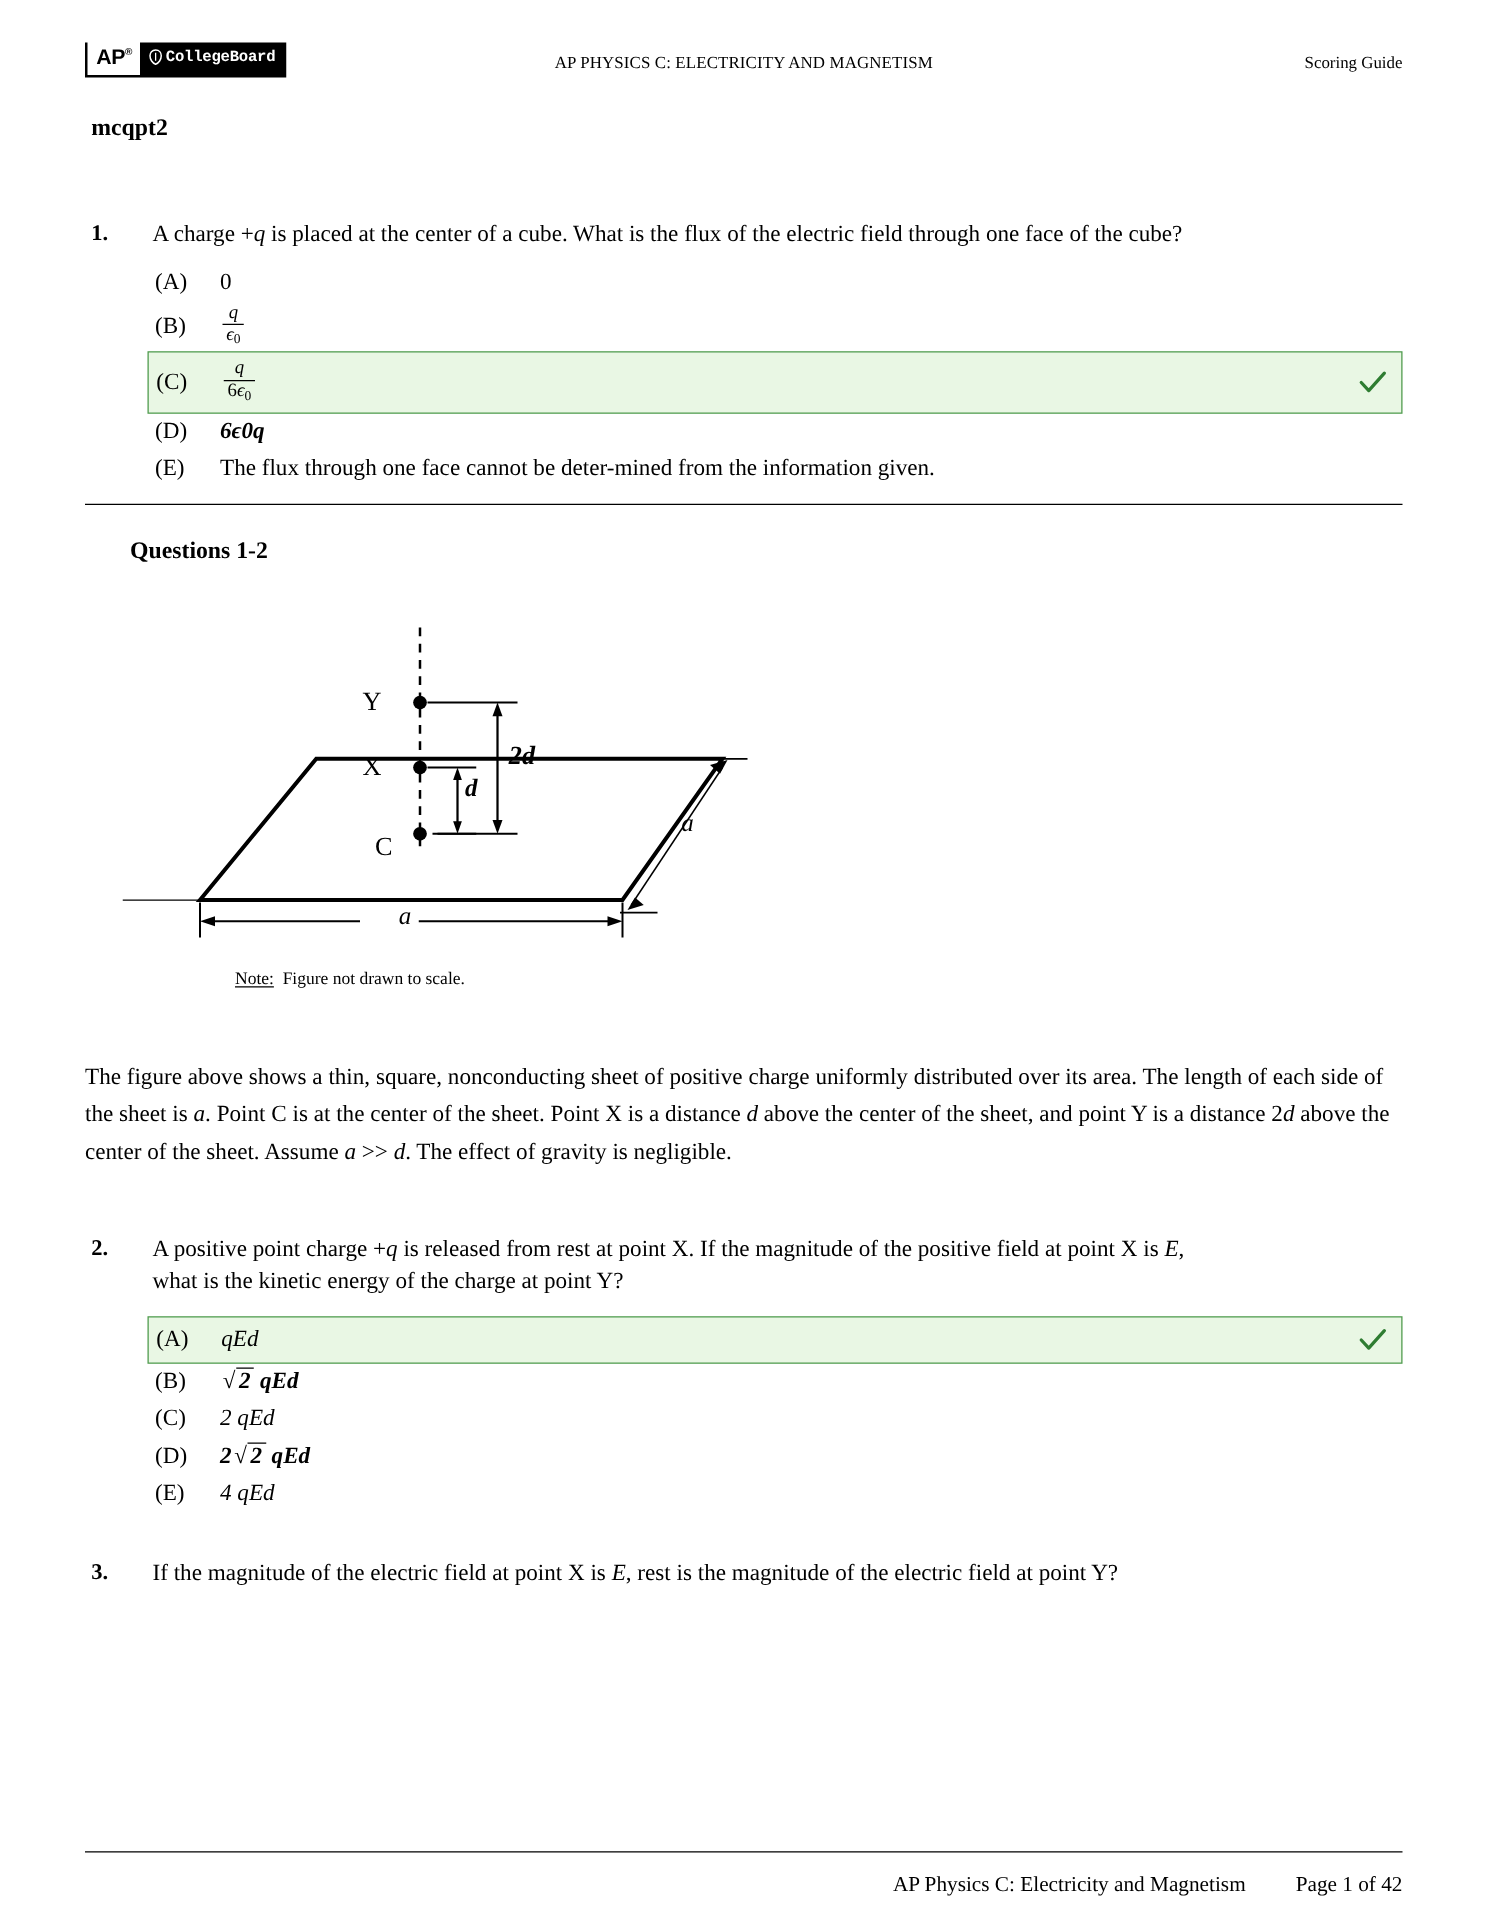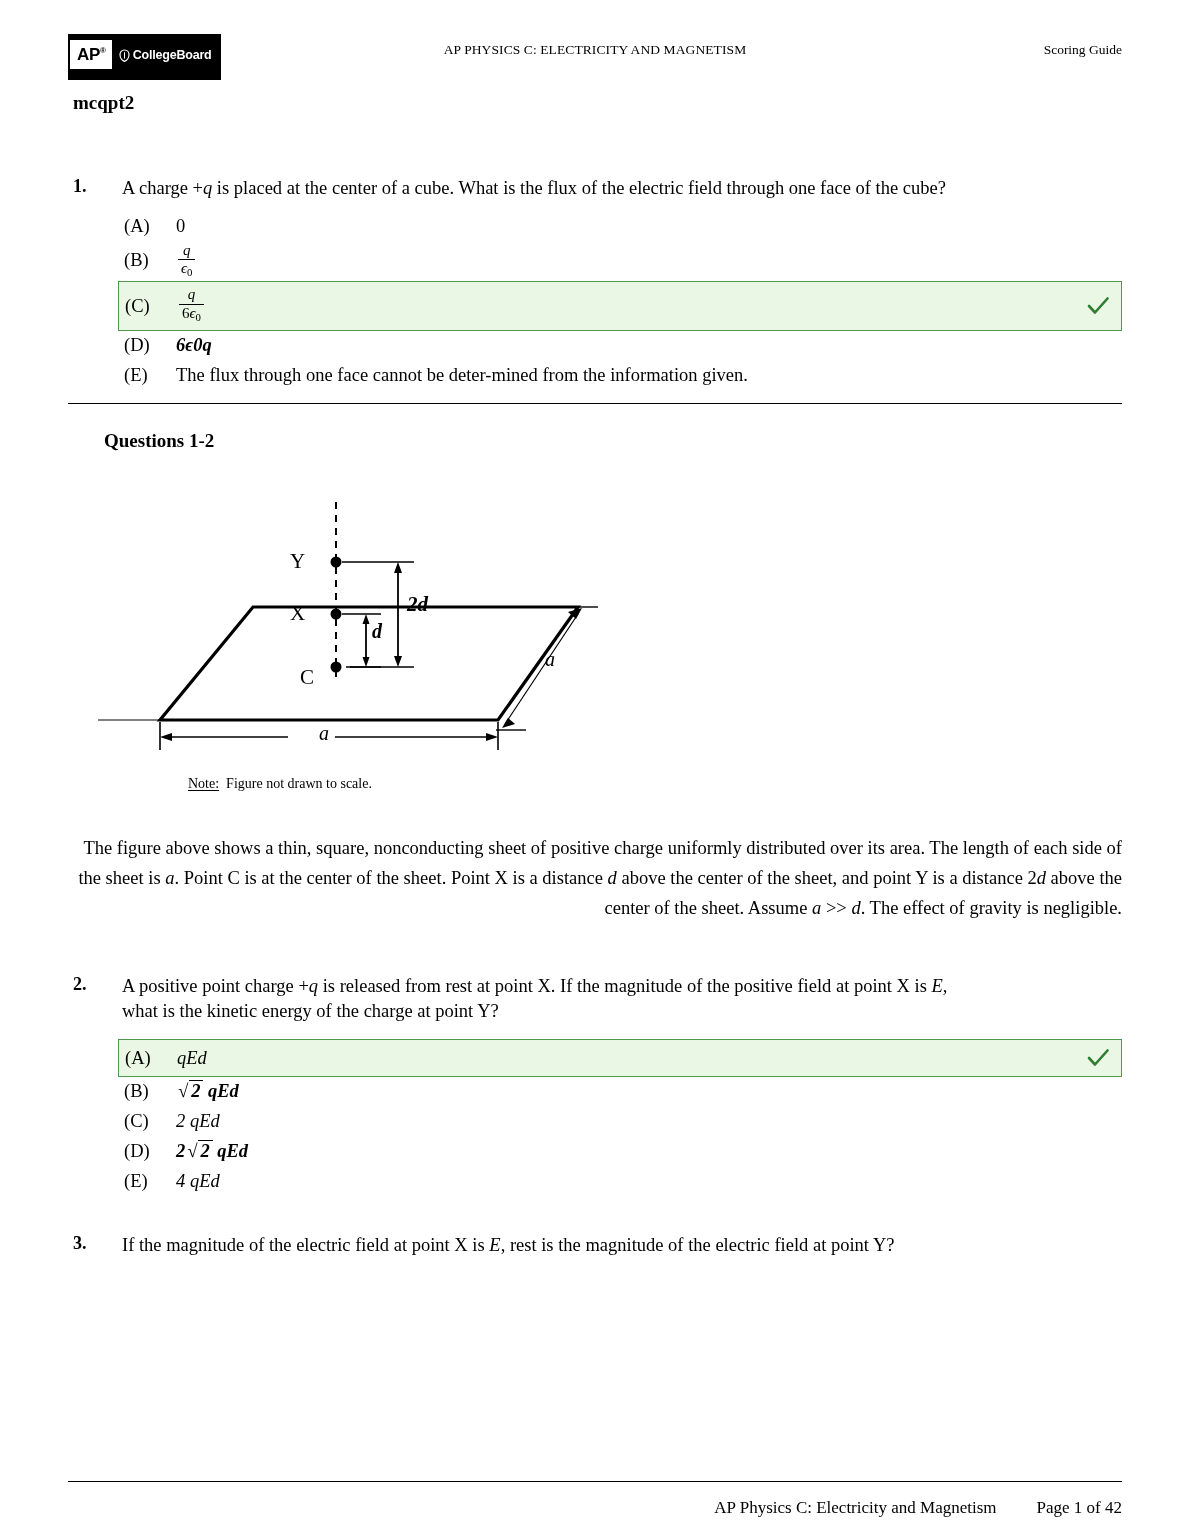--- a/index.html
+++ b/index.html
@@ -16,46 +16,46 @@
 
   
   .page-header {
     position: absolute;
     top: 30px; left: 0; right: 0;
     height: 46px;
   }
   .logo {
     position: absolute;
     left: 68px; top: 4px;
-    height: 46px;
+    height: 28px;
     background: #000000;
     display: flex;
     align-items: center;
     padding: 0 9px 5px 0;
   }
   .logo-ap {
     background: #ffffff;
     color: #000000;
     font-family: "Liberation Sans", sans-serif;
     font-weight: bold;
     font-size: 17px;
     line-height: 1;
     padding: 6px 6px 6px 7px;
     margin: 2px 7px 2px 2px;
     letter-spacing: -0.3px;
   }
   .logo-ap sup { font-size: 8px; vertical-align: super; }
   .logo-cb {
     color: #ffffff;
-    font-family: Liberation Sans, sans-serif;
+    font-family: Liberation Mono, monospace;
     font-weight: bold;
     font-size: 12.5px;
     letter-spacing: -0.2px;
     display: flex;
-    align-items: flex-end;
+    align-items: flex-start;
     gap: 3px;
   }
   .acorn { display: block; }
   .header-title {
     position: absolute;
     left: 0; right: 0; top: 12px;
     text-align: center;
     font-size: 13.5px;
     letter-spacing: 0.1px;
   }
@@ -166,24 +166,24 @@
 
   
   .figure { position: relative; height: 300px; margin-top: 10px; }
   .note {
     margin: 14px 0 0 120px;
     font-size: 14px;
   }
   .note u { text-underline-offset: 2px; }
 
   .paragraph {
-    margin-top: 42px;
+    margin-top: 56px;
     font-size: 18.5px;
     line-height: 1.62;
-    text-align: right;
+    text-align: left;
   }
 
   
   .footer {
     position: absolute;
     left: 68px; right: 68px;
     bottom: 22px;
   }
   .footer hr {
     border: none;

